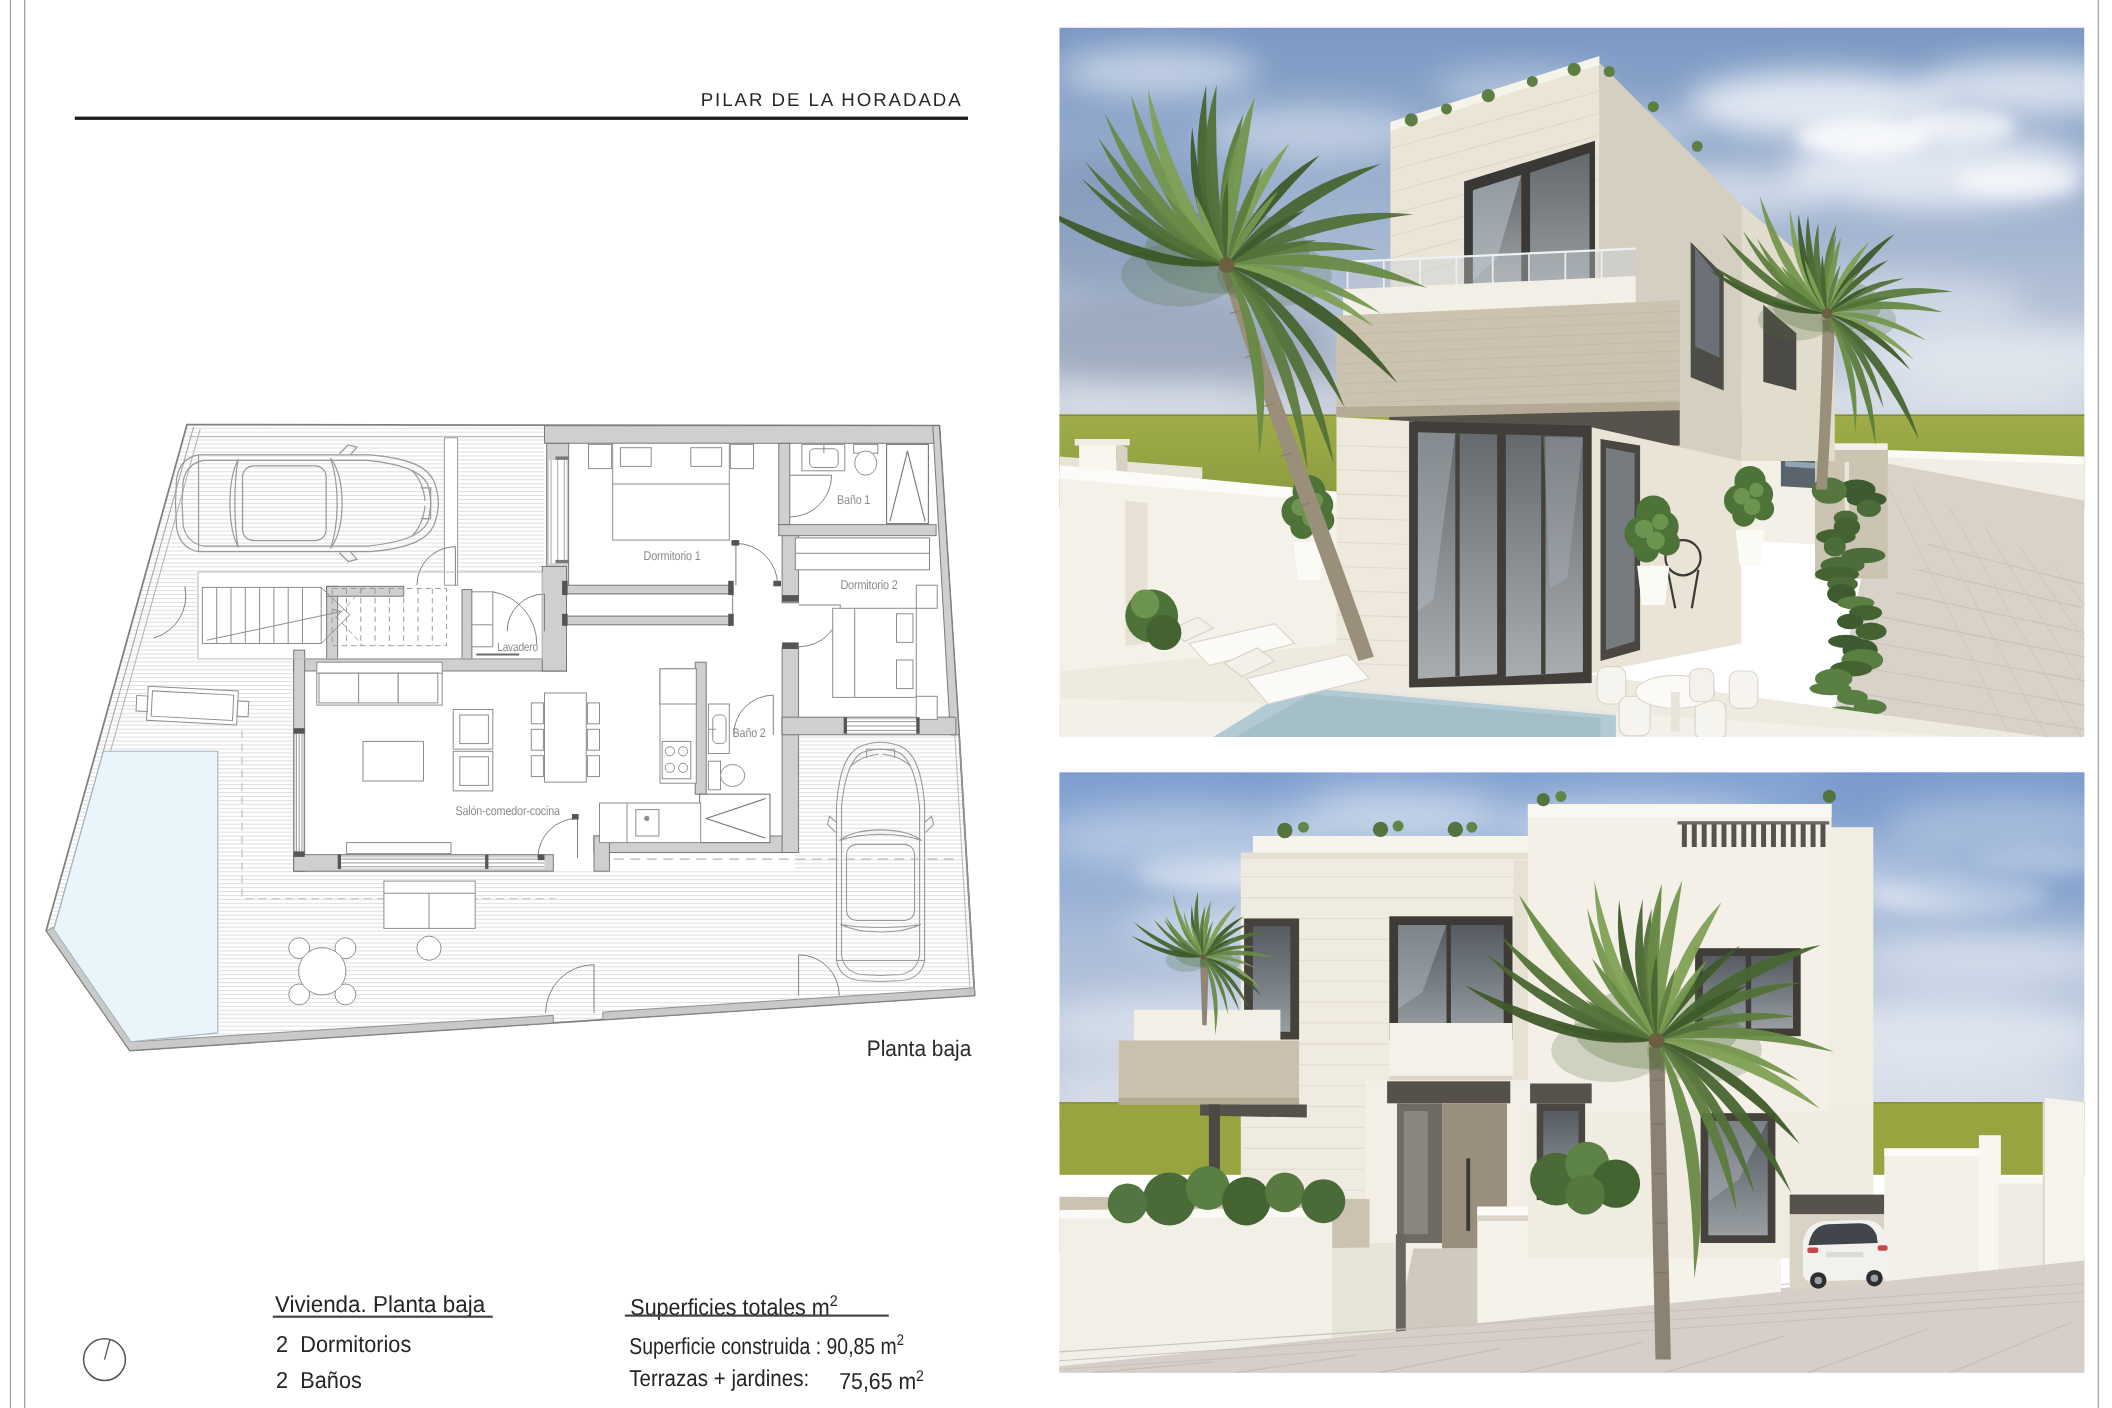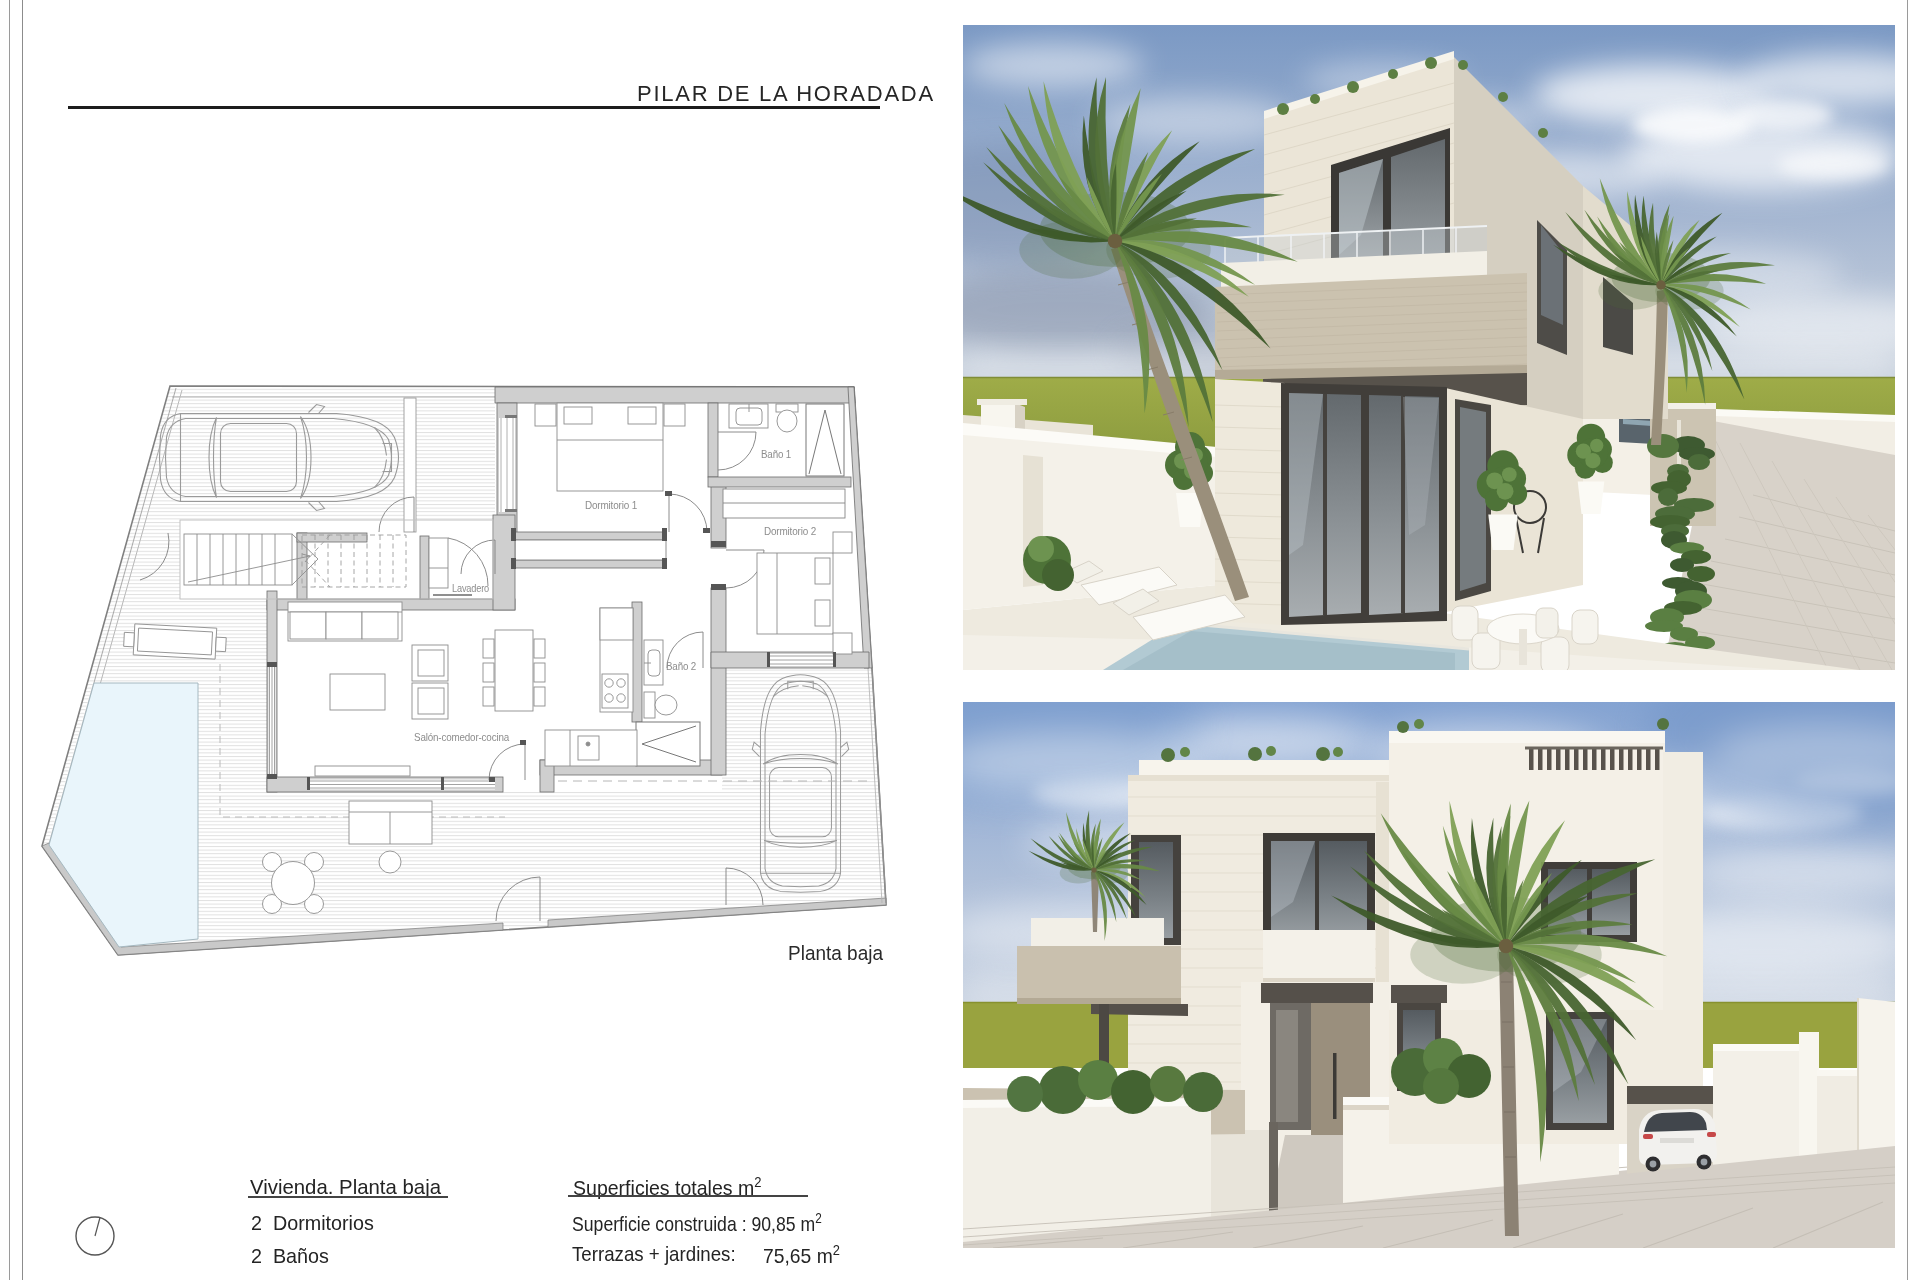--- a/index.html
+++ b/index.html
@@ -4,21 +4,21 @@
 .abs{position:absolute}
 </style></head>
 <body>
 
 <div class="abs" style="left:9px;top:0;width:1px;height:1280px;background:#9a9a9a"></div>
 
 <div class="abs" style="left:22px;top:0;width:1px;height:1280px;background:#8c8c8c"></div>
 
 <div class="abs" style="left:1907px;top:0;width:1px;height:1280px;background:#9a9a9a"></div>
 
-<div class="abs" style="left:637px;top:81px;font-size:22px;letter-spacing:1.75px;color:#262626;">PILAR DE LA HORADADA</div>
+<div class="abs" style="left:637px;top:81px;font-size:17px;letter-spacing:1.75px;color:#262626;">PILAR DE LA HORADADA</div>
 
 <div class="abs" style="left:68px;top:106px;width:812px;height:3px;background:#1c1c1c"></div>
 
 <svg class="abs" style="left:70px;top:1210px" width="52" height="52" viewBox="0 0 52 52">
 <circle cx="25" cy="26" r="19" fill="none" stroke="#555" stroke-width="1.4"></circle>
 <line x1="25" y1="26" x2="30" y2="7.5" stroke="#555" stroke-width="1.2"></line>
 </svg>
 
 <div class="abs" style="left:250px;top:1175px;font-size:21px;color:#242424;transform:scaleX(0.97);transform-origin:0 0">Vivienda. Planta baja</div>
 

